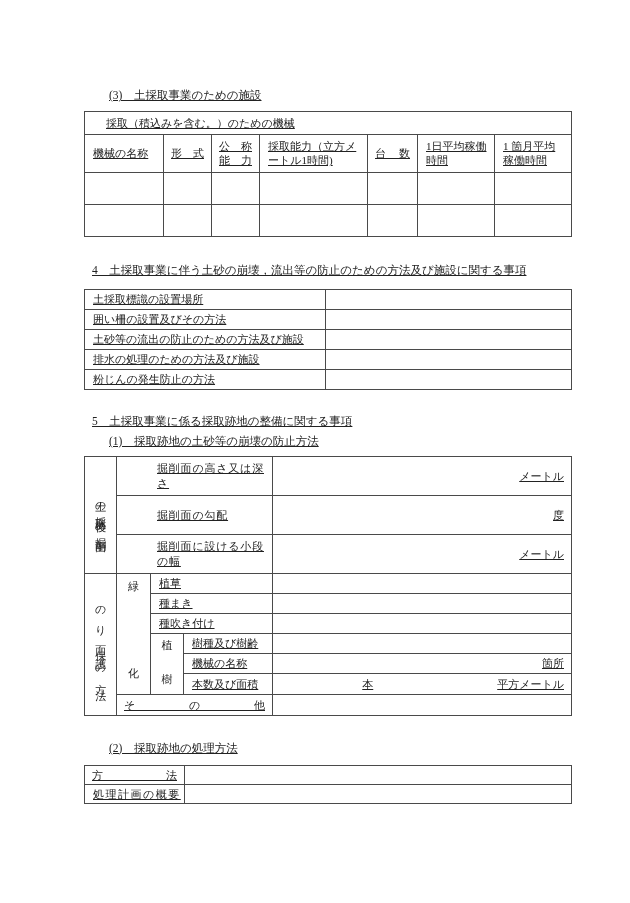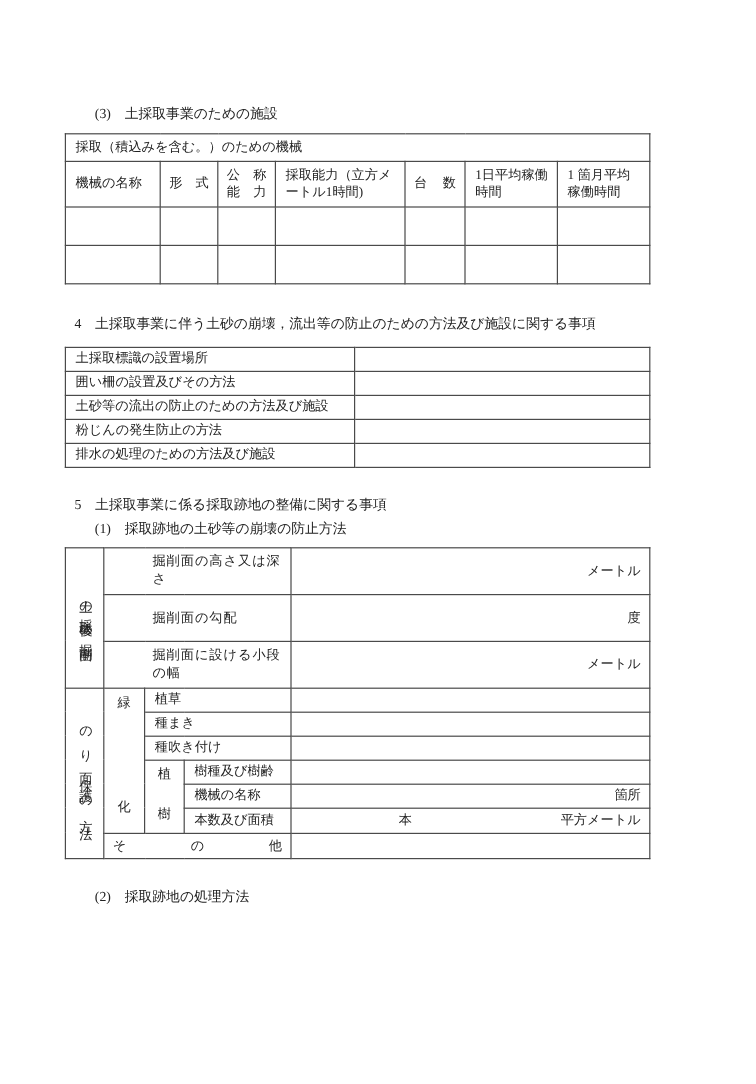--- a/index.html
+++ b/index.html
@@ -2,35 +2,35 @@
 <html><head>
 <meta charset="utf-8">
 <style>
   html,body{margin:0;padding:0;background:#ffffff;}
   .page{
     width:630px;height:903px;position:relative;overflow:hidden;
     background:#ffffff;color:#222;
     font-family:"Liberation Serif","DejaVu Serif",serif;
     font-size:11px;line-height:1.3;
   }
-  .content{margin-left:54px;width:487px;}
+  .content{margin-left:84px;width:487px;text-decoration:underline;}
   .hd{font-size:11.5px;white-space:nowrap;}
   .hd-3{margin:88px 0 8px 25px;}
   .hd-4other{margin:9px 0 0 25px;}
   .hd-4{margin:26px 0 11px 8px;}
   .hd-5{margin:24px 0 5px 8px;}
   .hd-5-1{margin:0 0 7px 25px;}
   .hd-5-2{margin:25px 0 9px 25px;}
   table{border-collapse:collapse;table-layout:fixed;width:487px;}
   td{
     border:1px solid #4a4a4a;padding:0;vertical-align:middle;
     overflow:hidden;font-size:11px;color:#222;
   }
   .lbl{padding-left:8px;text-align:left;}
-  .lbl-12{padding-left:8px;text-align:left;}
+  .lbl-12{padding-left:21px;text-align:left;}
   .pre{white-space:pre-line;}
   .just{text-align:justify;text-align-last:justify;padding:0 7px;}
   .val-r{text-align:right;padding-right:7px;}
   .ls1{letter-spacing:1.5px;}
   .ls05{letter-spacing:0.8px;padding-left:40px;}
   .vcell{text-align:center;vertical-align:middle;}
   .vtext-a{writing-mode:vertical-rl;text-orientation:upright;letter-spacing:2px;display:inline-block;}
   .vtext-b{writing-mode:vertical-rl;text-orientation:upright;letter-spacing:6.5px;display:inline-block;}
   .rel{position:relative;}
   .vsplit{position:absolute;left:0;right:0;display:flex;flex-direction:column;
@@ -113,25 +113,25 @@
       </tr>
       <tr style="height:20px">
         <td class="lbl">囲い柵の設置及びその方法</td>
         <td></td>
       </tr>
       <tr style="height:20px">
         <td class="lbl">土砂等の流出の防止のための方法及び施設</td>
         <td></td>
       </tr>
       <tr style="height:20px">
+        <td class="lbl">排水の処理のための方法及び施設</td>
+        <td></td>
+      </tr>
+      <tr style="height:20px">
         <td class="lbl">粉じんの発生防止の方法</td>
-        <td></td>
-      </tr>
-      <tr style="height:20px">
-        <td class="lbl">排水の処理のための方法及び施設</td>
         <td></td>
       </tr>
     </tbody>
       </table>
 
     <div class="hd hd-5">5　土採取事業に係る採取跡地の整備に関する事項</div>
     <div class="hd hd-5-1">(1)　採取跡地の土砂等の崩壊の防止方法</div>
 
     <table>
       <colgroup>
@@ -205,15 +205,31 @@
       </tr>
       <tr style="height:21px">
         <td colspan="3" class="just">そ　の　他</td>
         <td></td>
       </tr>
     </tbody>
       </table>
 
     <div class="hd hd-5-2">(2)　採取跡地の処理方法</div>
 
+    <table>
+      <colgroup>
+          <col style="width:100px">
+          <col style="width:387px">
+        </colgroup>
+      <tbody>
+          <tr style="height:19px">
+        <td class="just">方　法</td>
+        <td></td>
+      </tr>
+      <tr style="height:19px">
+        <td class="lbl ls1">処理計画の概要</td>
+        <td></td>
+      </tr>
+    </tbody>
+      </table>
 
   </div>
 </div>
 
 </body></html>

